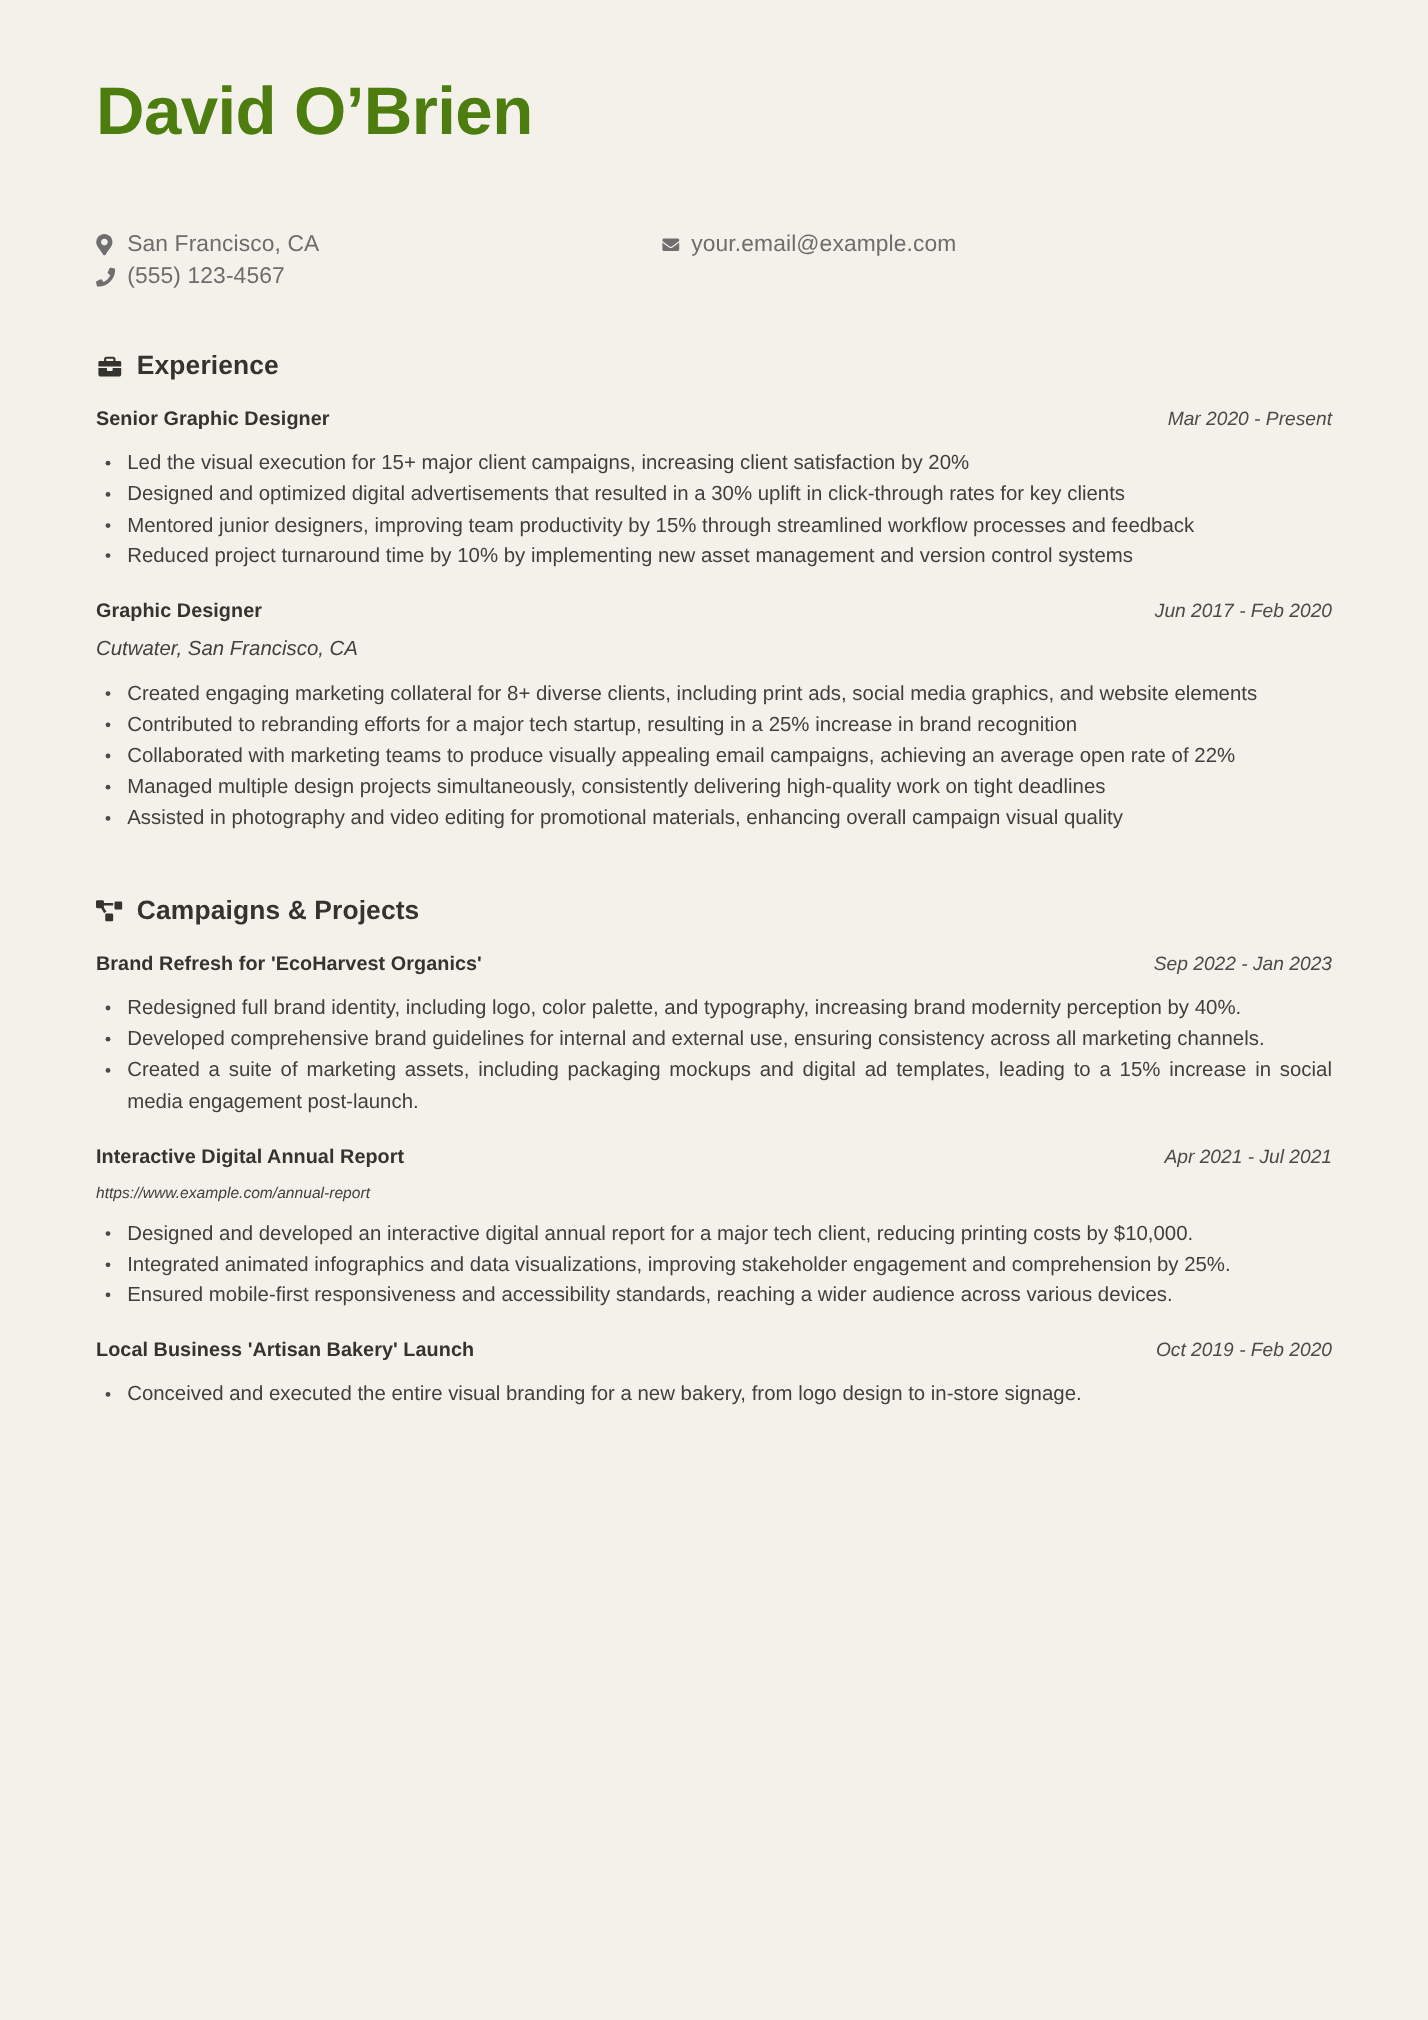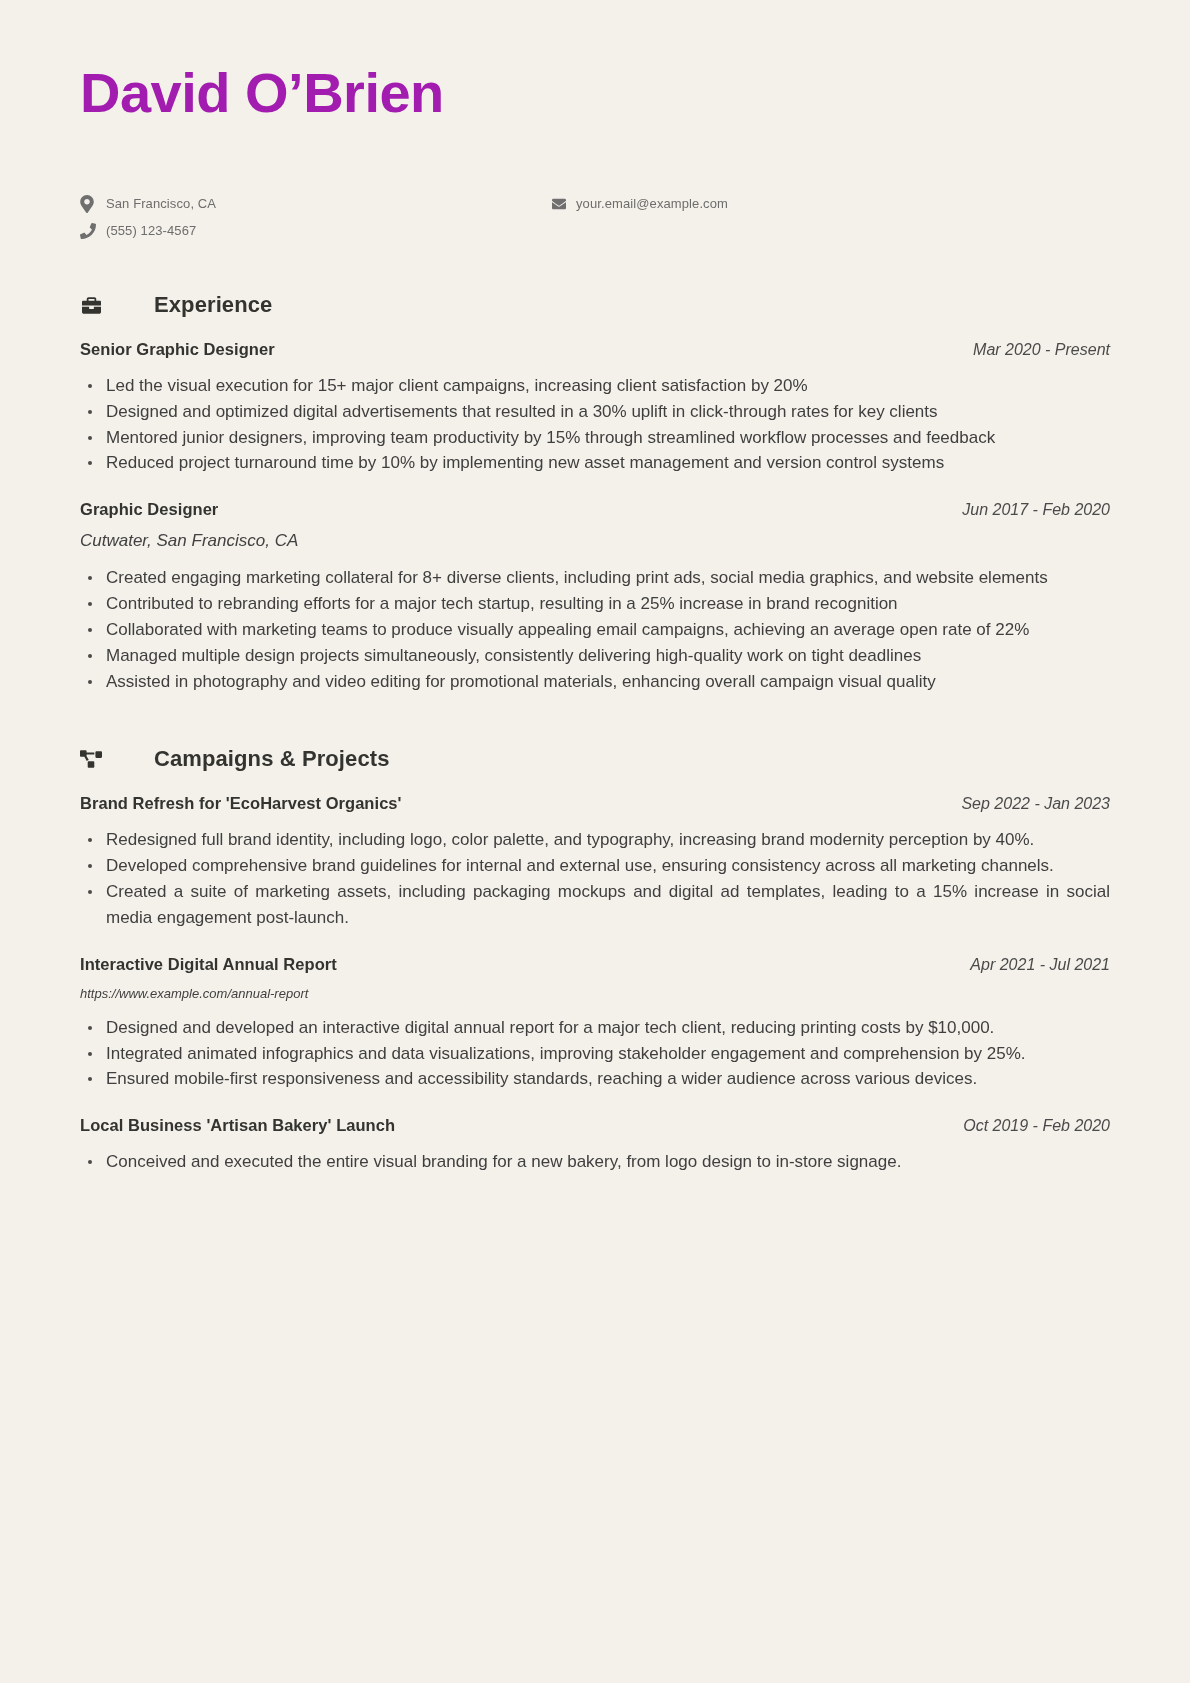--- a/index.html
+++ b/index.html
@@ -21,21 +21,21 @@
     box-sizing: border-box;
     padding: 58px 80px 40px 80px;
     position: relative;
   }
 
   
   .name {
     font-size: 56px;
     font-weight: bold;
     letter-spacing: -0.5px;
-    color: #a21caf;
+    color: #4d7c0f;
     margin: 0 0 0 0;
     line-height: 1.25;
   }
 
   .contact-block {
     margin-top: 62px;
     position: relative;
     height: 62px;
   }
   .contact-col {
@@ -53,21 +53,21 @@
   }
   .contact-ico {
     width: 26px;
     min-width: 26px;
     display: flex;
     align-items: center;
     justify-content: flex-start;
     color: #6f6f6f;
   }
   .contact-text {
-    font-size: 13px;
+    font-size: 19px;
     color: #6d6d6d;
     letter-spacing: 0.1px;
   }
 
   
   .section { margin-top: 40px; }
   .section.projects { margin-top: 52px; }
 
   .section-head {
     display: flex;
@@ -81,21 +81,20 @@
     display: flex;
     align-items: center;
     justify-content: center;
     color: #33332f;
   }
   .section-title {
     font-size: 22px;
     font-weight: bold;
     color: #33332f;
     letter-spacing: 0.1px;
-    margin-left: 40px;
   }
 
   
   .entry { margin-bottom: 6px; }
   .entry + .entry { margin-top: 24px; }
 
   .entry-top {
     display: flex;
     justify-content: space-between;
     align-items: baseline;

